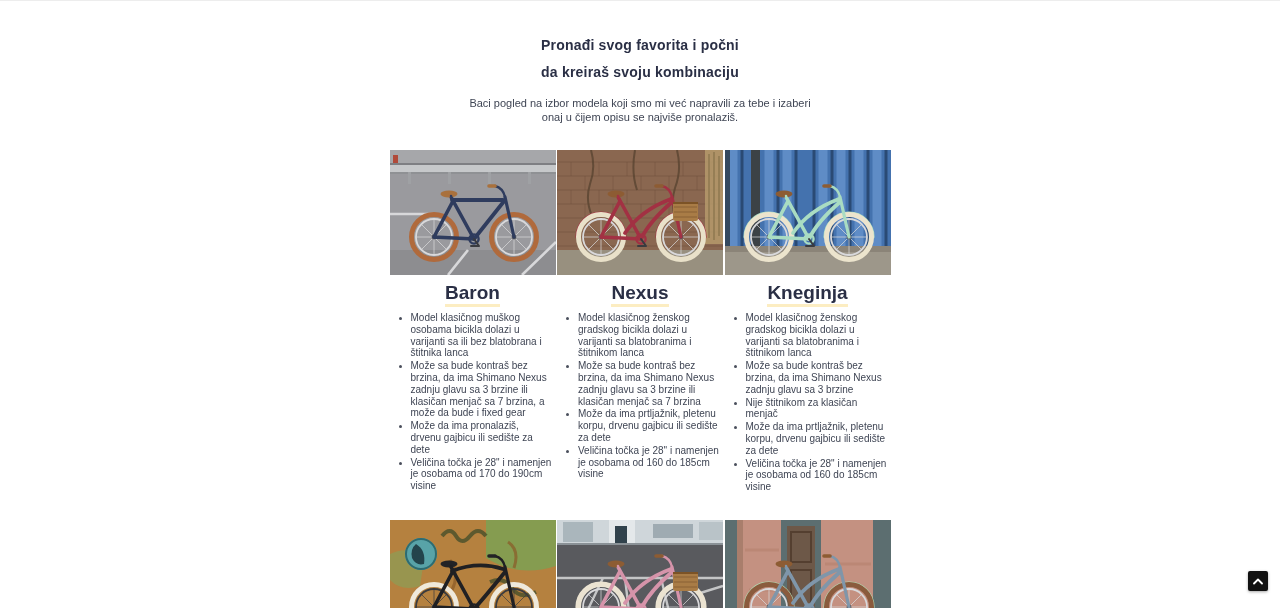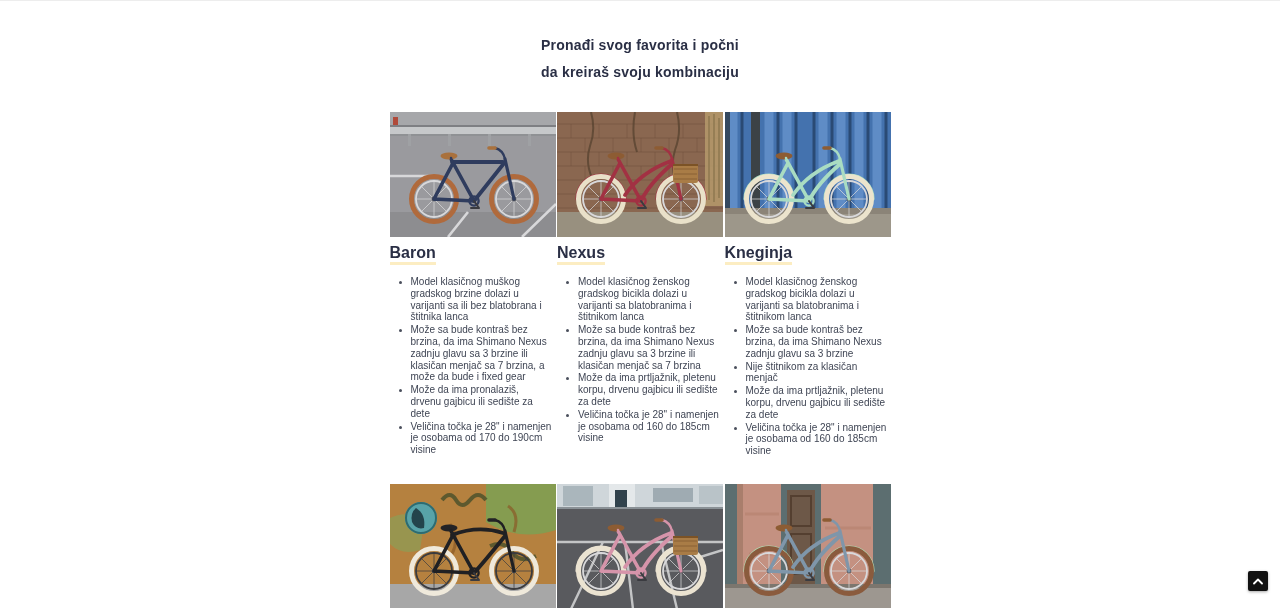--- a/index.html
+++ b/index.html
@@ -4,21 +4,21 @@
 <style>
   html,body{margin:0;padding:0;background:var(--page_bg,#fff);}
   body{width:1280px;height:608px;overflow:hidden;font-family:"Liberation Sans",sans-serif;position:relative;}
   .top-line{height:2px;border-top:1px solid var(--top_border,#ededed);}
   .section{padding-top:21px;text-align:center;}
   h2{margin:8px;font-size:14px;line-height:27px;font-weight:700;color:var(--heading_text,#2a2f45);letter-spacing:.2px;}
   .subtitle{width:356px;margin:10px auto 0;font-size:11px;line-height:14px;color:var(--body_text,#3f4554);}
   .grid{display:flex;flex-wrap:wrap;width:501px;margin:26px auto 0;column-gap:1.5px;row-gap:26px;justify-content:center;}
   .card{width:166px;}
   .photo{width:166px;height:125px;display:block;}
-  h3.card-title{margin:7px 0 14px;font-size:16px;font-weight:700;text-align:left;color:var(--heading_text,#2a2f45);}
+  h3.card-title{margin:7px 0 8px;font-size:19px;font-weight:700;text-align:center;color:var(--heading_text,#2a2f45);}
   h3.card-title .u{border-bottom:3px solid var(--title_underline,#fcedc2);padding-bottom:1px;}
   .card ul{list-style:disc;margin:8px 4px 0 9px;padding-left:12px;text-align:left;}
   .card li{font-size:10px;line-height:11.8px;color:var(--body_text,#3f4554);margin-bottom:1px;}
   .card li::marker{color:#4a4f5c;font-size:9px;}
   
   .pat{display:none;}
   svg[data-pattern="rail"] .pat-rail{display:inline;}
   svg[data-pattern="brick"] .pat-brick{display:inline;}
   svg[data-pattern="stripes"] .pat-stripes{display:inline;}
   svg[data-pattern="graffiti"] .pat-graffiti{display:inline;}
@@ -37,20 +37,21 @@
 </head>
 <body>
 
 <div class="top-line"></div>
 
 <main class="section">
   <h2>
     <span style="display:block">Pronađi svog favorita i počni</span>
     <span style="display:block">da kreiraš svoju kombinaciju</span>
   </h2>
+  <p class="subtitle">Baci pogled na izbor modela koji smo mi već napravili za tebe i izaberi onaj u čijem opisu se najviše pronalaziš.</p>
   <div class="grid">
   <div class="card" style="--wall: #9a9a9e; --ground: #8d8d90; --frame: #2f3c5e; --tire: #b06a3c; --rim: #d9d9db; --saddle: #a9713d; --fender: transparent; --fender-display: none; --basket-display: none;">
     <figure style="margin:0">
       <svg class="photo" viewBox="0 0 166 125" data-pattern="rail" data-frame="mens">
         <rect x="0" y="0" width="166" height="125" fill="var(--wall)"></rect>
         <rect x="0" y="100" width="166" height="25" fill="var(--ground)"></rect>
 
         <g class="pat pat-rail">
           <rect x="0" y="0" width="166" height="14" fill="#a6a7aa"></rect>
           <rect x="0" y="13" width="166" height="2" fill="#7e7f83"></rect>
@@ -145,21 +146,21 @@
           <g class="basket">
             <rect x="116" y="52" width="25" height="19" rx="2.5" fill="#a97c46"></rect>
             <path d="M117 57 h23 M117 62 h23 M117 67 h23" stroke="#8a6135" stroke-width="1.2"></path>
             <path d="M116 53 h25" stroke="#7c5326" stroke-width="2"></path>
           </g>
         </g>
       </svg>
     </figure>
     <h3 class="card-title"><span class="u">Baron</span></h3>
     <ul>
-          <li>Model klasičnog muškog gradskog brzine dolazi u varijanti sa ili bez blatobrana i štitnika lanca</li>
+          <li>Model klasičnog muškog osobama bicikla dolazi u varijanti sa ili bez blatobrana i štitnika lanca</li>
           <li>Može sa bude kontraš bez brzina, da ima Shimano Nexus zadnju glavu sa 3 brzine ili klasičan menjač sa 7 brzina, a može da bude i fixed gear</li>
           <li>Može da ima pronalaziš, drvenu gajbicu ili sedište za dete</li>
           <li>Veličina točka je 28" i namenjen je osobama od 170 do 190cm visine</li>
         </ul>
   </div>
 
   <div class="card" style="--wall: #8a6750; --ground: #98907f; --frame: #a23143; --tire: #e9e1c9; --rim: #d9d9db; --saddle: #8d5c33; --fender: #a23143; --fender-display: inline; --basket-display: inline;">
     <figure style="margin:0">
       <svg class="photo" viewBox="0 0 166 125" data-pattern="brick" data-frame="step">
         <rect x="0" y="0" width="166" height="125" fill="var(--wall)"></rect>

